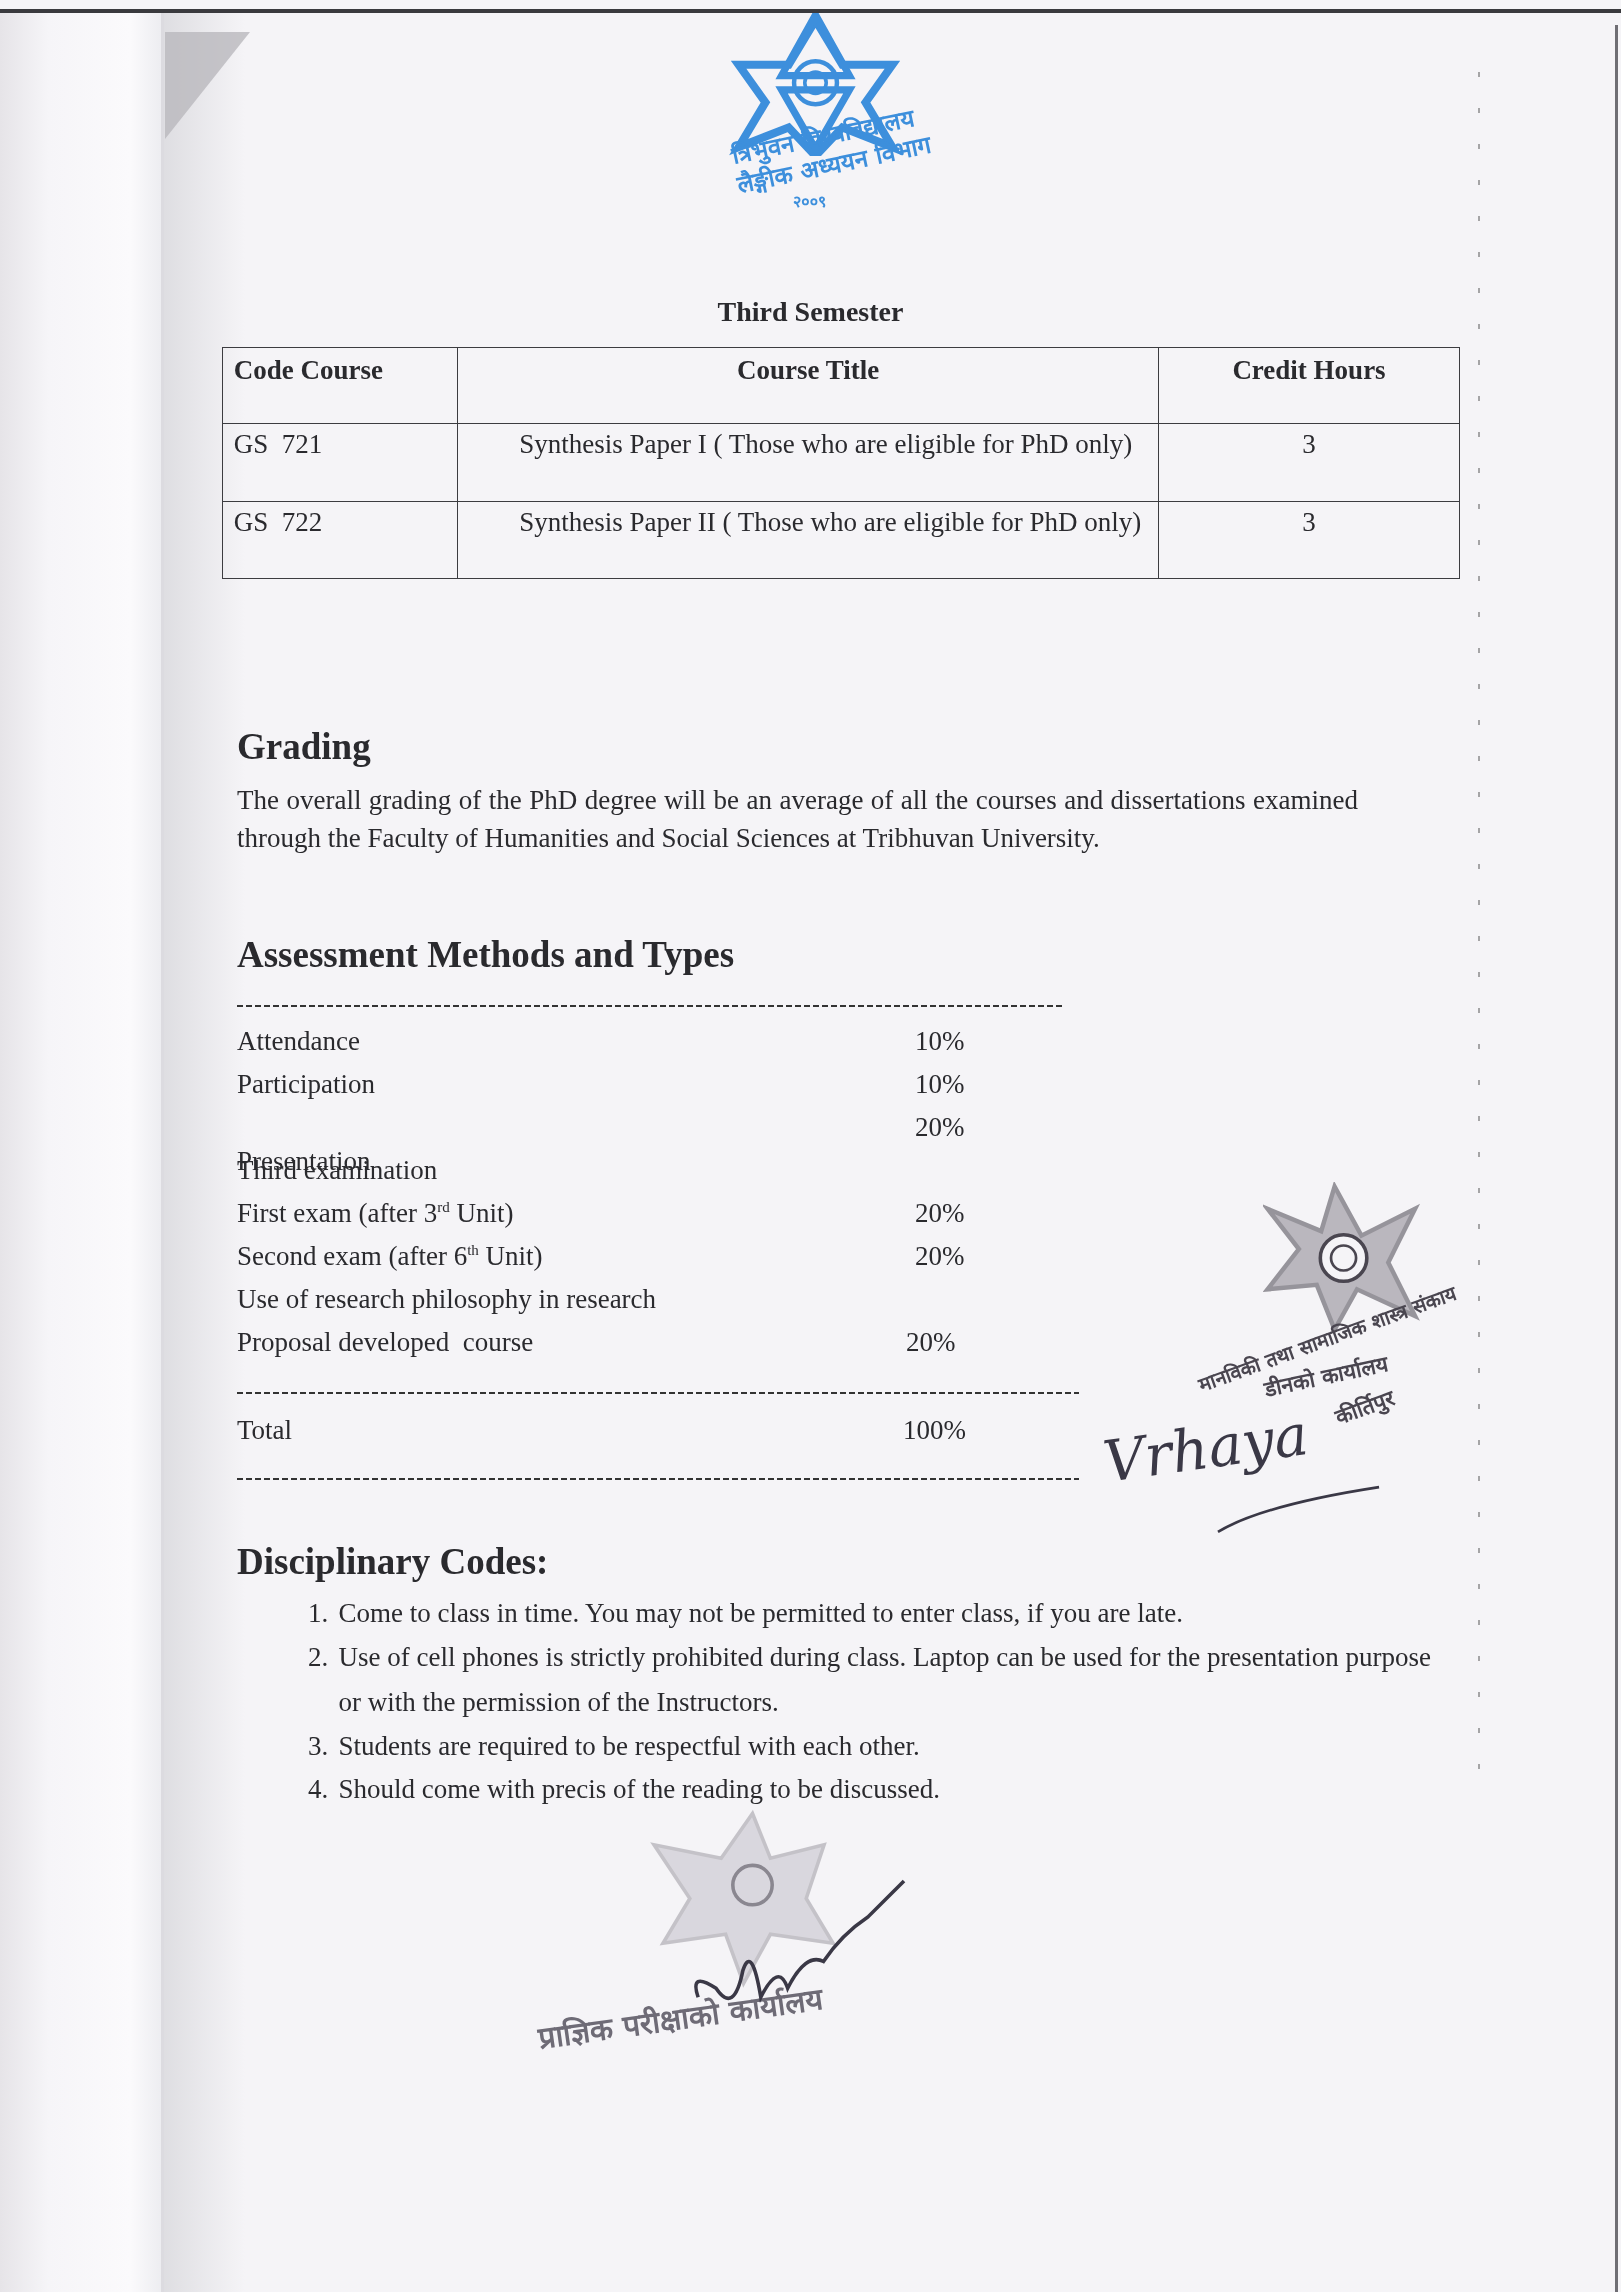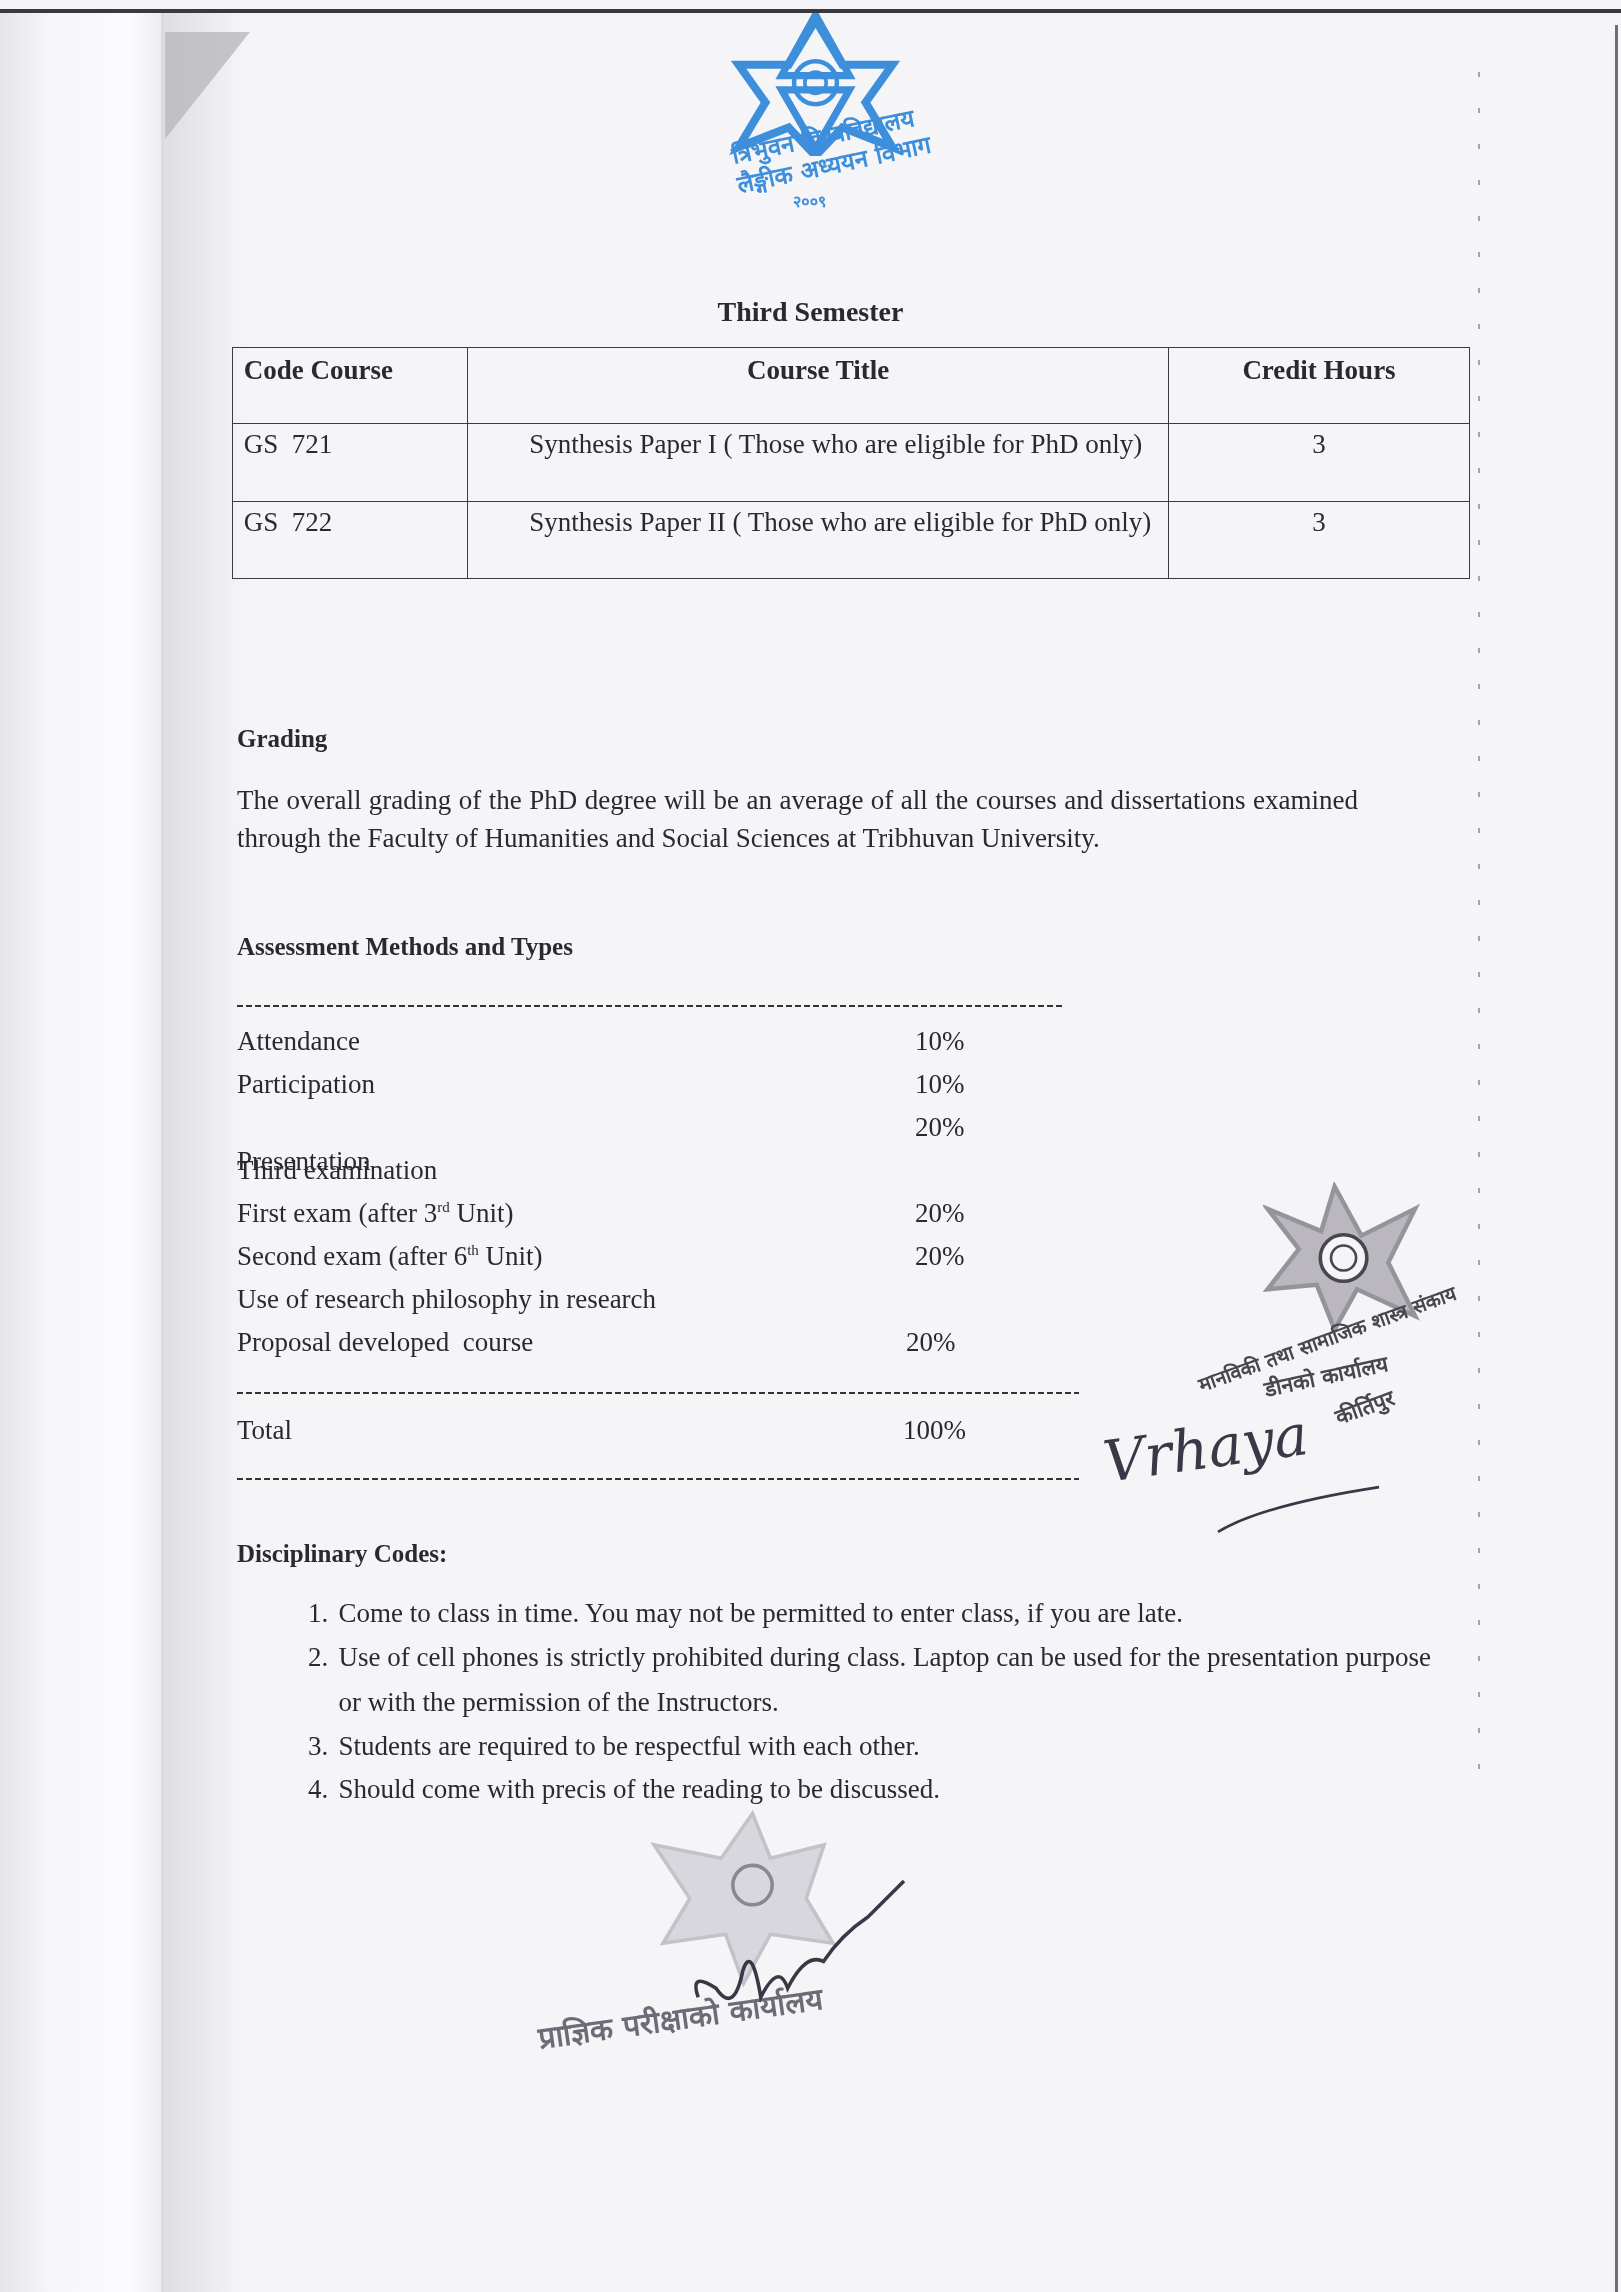--- a/index.html
+++ b/index.html
@@ -26,36 +26,36 @@
   .right-edge { position: absolute; left: 1615px; top: 25px; width: 2.7px; height: 2268px; background: #6f6e74; }
   .right-dots { position: absolute; left: 1478px; top: 72px; width: 1.8px; height: 1702px;
     background: repeating-linear-gradient(to bottom, #555 0 5.4px, transparent 5.4px 36px); opacity: 0.5; }
   .ghost { position: absolute; color: rgba(120,120,128,0.14); font-weight: bold; white-space: nowrap; }
 
   .stamp { position: absolute; }
   .stamp-label { position: absolute; font-family: "DejaVu Sans", sans-serif; font-weight: bold; white-space: nowrap; }
 
   .title { position: absolute; left: 0; width: 1621px; top: 296px; text-align: center; font-size: 28px; font-weight: bold; }
   table.courses {
-    position: absolute; left: 232px; top: 347px; width: 1238px;
+    position: absolute; left: 222px; top: 347px; width: 1238px;
     border-collapse: collapse; font-size: 27px; line-height: 37px; border-radius: 12px;
   }
   table.courses td, table.courses th { border: 1.8px solid #3c3c40; vertical-align: top; }
   table.courses th { font-weight: bold; height: 68px; padding: 3.6px 7.2px; }
   .c1 { width: 227px; text-align: left; padding-left: 10.7px !important; }
   .c2 { width: 675px; }
   .c3 { width: 303px; text-align: center; }
   th.c2 { text-align: center; }
   td.c2 { padding-left: 61px; padding-right: 7.2px; }
   td { padding: 1.8px 7.2px; }
   tr.r1 td { height: 109px; }
   tr.r2 td { height: 73px; }
   tr.r3 td { height: 73px; }
 
-  .heading { position: absolute; left: 237px; font-size: 25px; font-weight: bold; }
+  .heading { position: absolute; left: 237px; font-size: 37px; font-weight: bold; }
   .para { position: absolute; left: 237px; width: 1121px; font-size: 27px; line-height: 38px; text-align: justify; }
   .dashes { position: absolute; left: 237px; height: 1.8px;
     background: repeating-linear-gradient(to right, #333 0 6.3px, transparent 6.3px 9px); }
   .assess-row { position: absolute; left: 237px; font-size: 27px; white-space: nowrap; }
   .assess-val { position: absolute; font-size: 27px; white-space: nowrap; }
   sup { font-size: 15px; }
   ol.codes { position: absolute; left: 287px; top: 1592px; margin: 0; padding-left: 48px; font-size: 27px; width: 1102px; }
   ol.codes li { line-height: 43px; padding-left: 3.6px; }
   ol.codes li.wrap { line-height: 45px; }
   .signature { position: absolute; font-family: "DejaVu Serif", serif; font-style: italic; color: #3a3846; }

